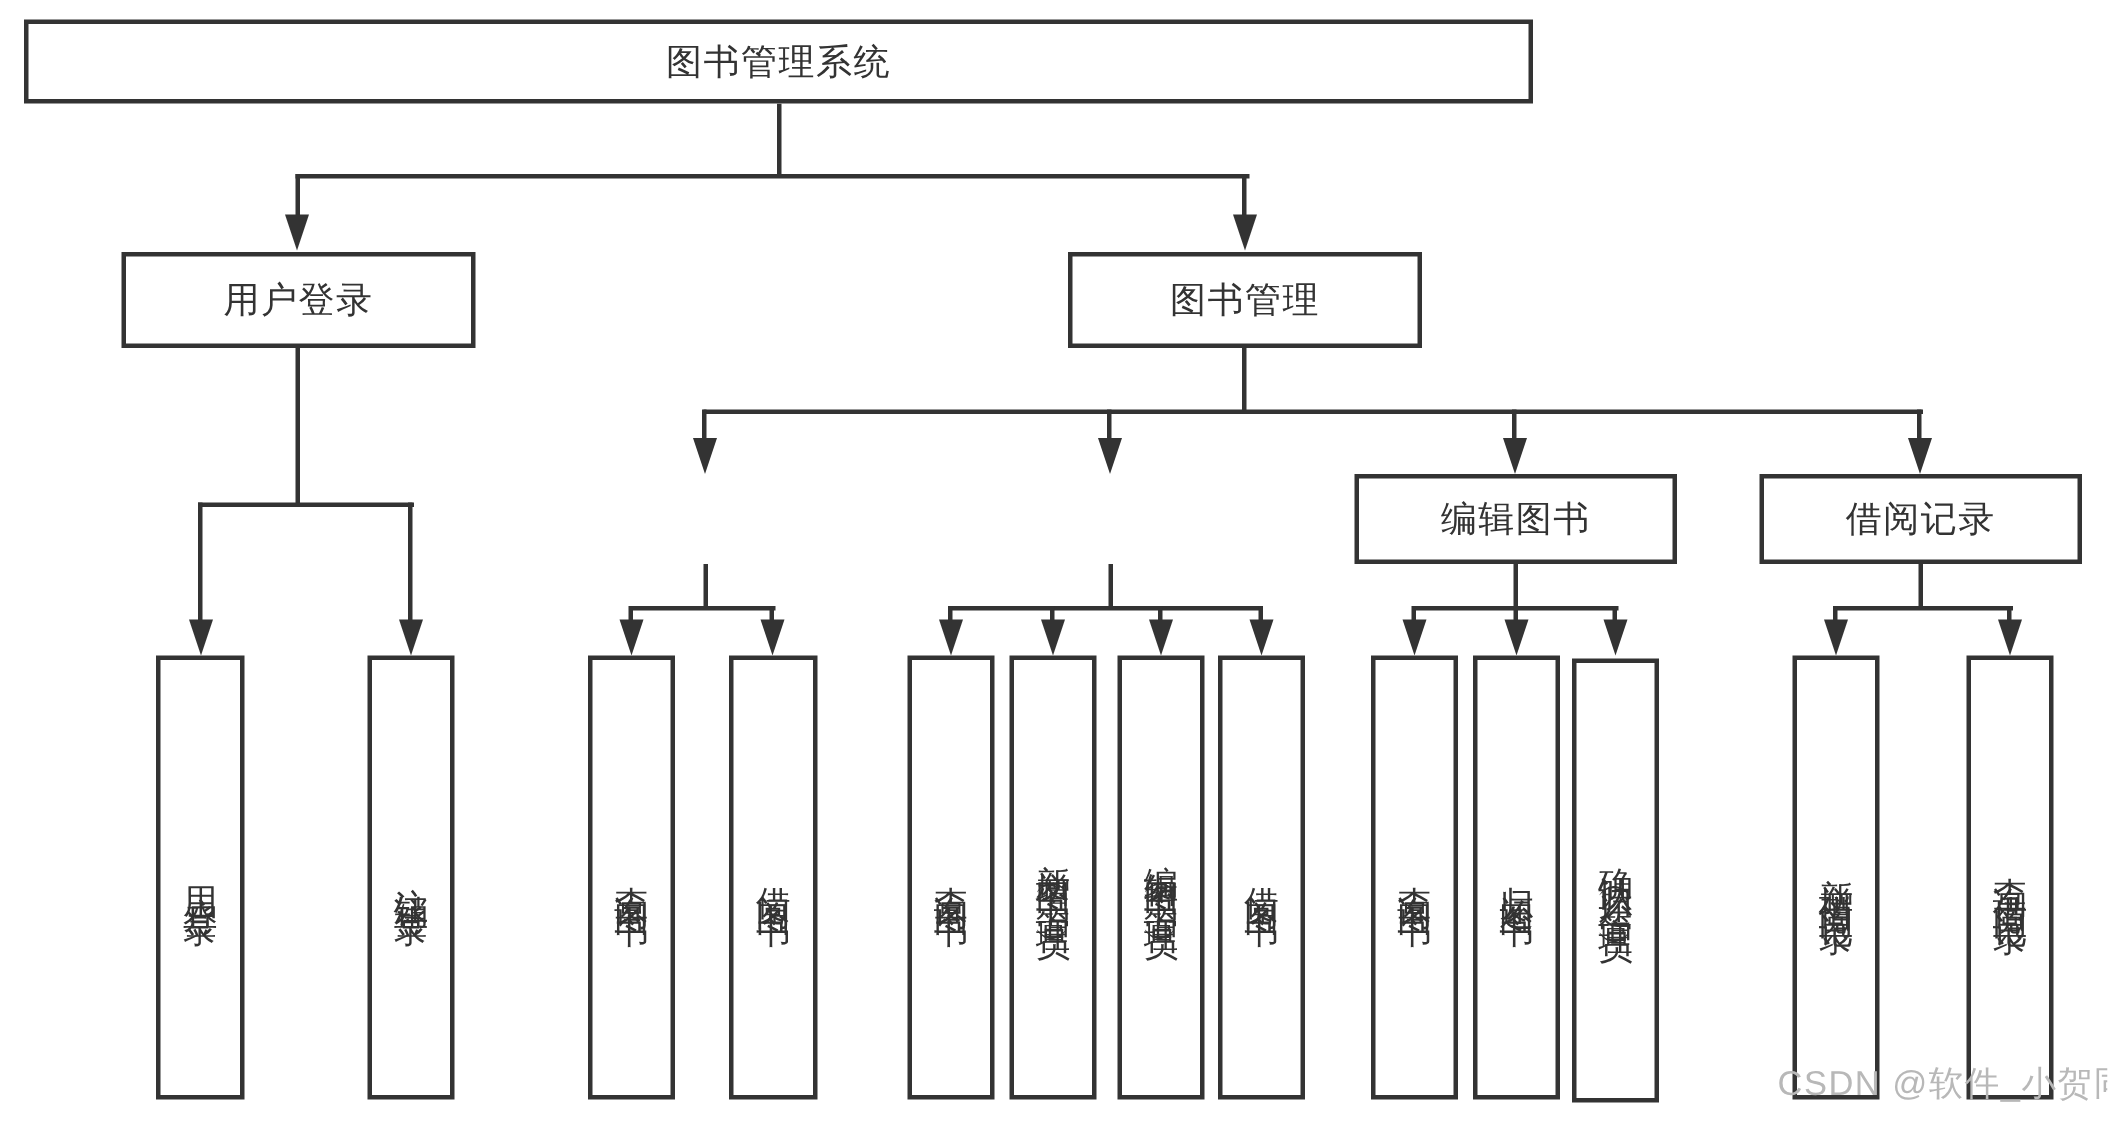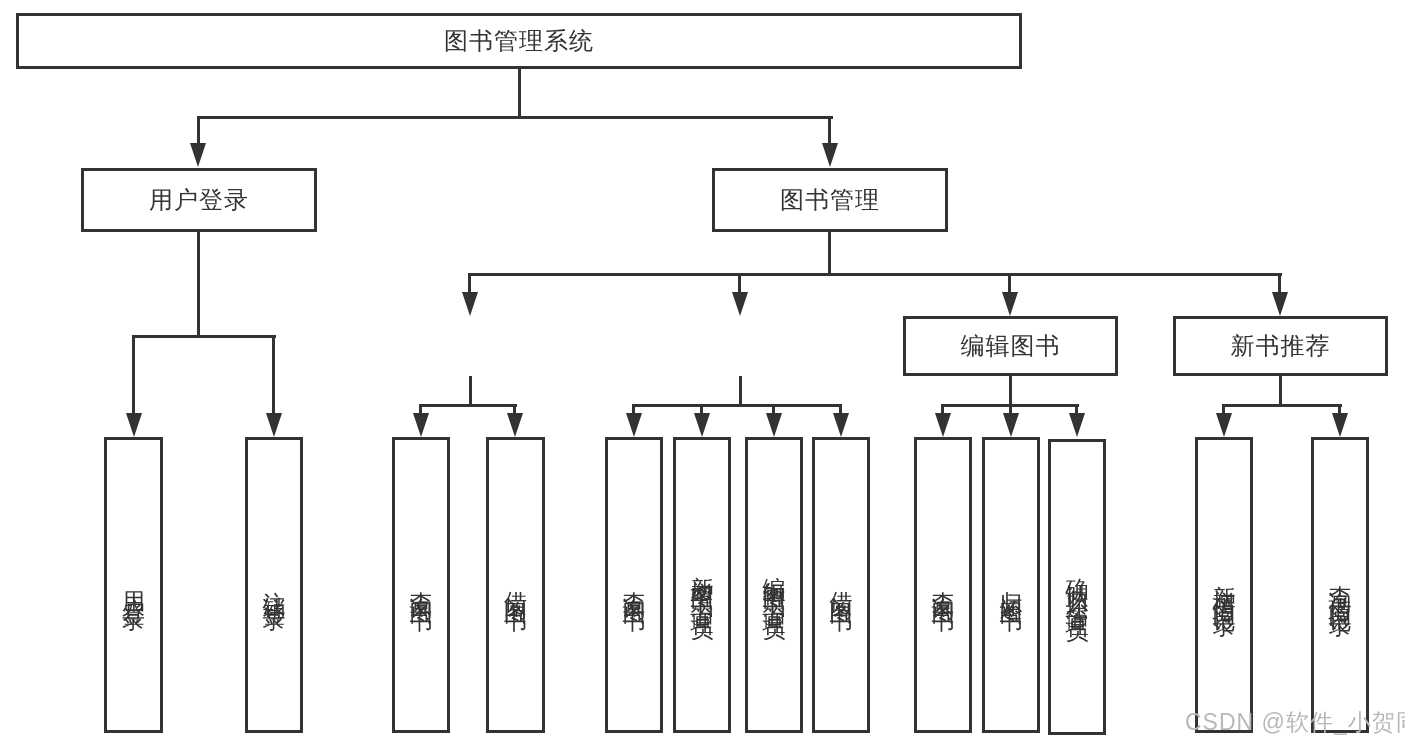--- a/index.html
+++ b/index.html
@@ -106,21 +106,21 @@
     <span>用户登录</span>
   </div>
   <div class="bx" style="left:712px;top:168px;width:236px;height:64px;">
     <span>图书管理</span>
   </div>
 
   <div class="bx" style="left:903px;top:316px;width:215px;height:60px;">
     <span>编辑图书</span>
   </div>
   <div class="bx" style="left:1173px;top:316px;width:215px;height:60px;">
-    <span>新书推荐</span>
+    <span>借阅记录</span>
   </div>
 
   <div class="bx leaf" style="left:104px;top:437px;width:59px;height:296px;">
     <span>用户登录</span>
   </div>
   <div class="bx leaf" style="left:245px;top:437px;width:58px;height:296px;">
     <span>注销登录</span>
   </div>
 
   <div class="bx leaf" style="left:392px;top:437px;width:58px;height:296px;">

